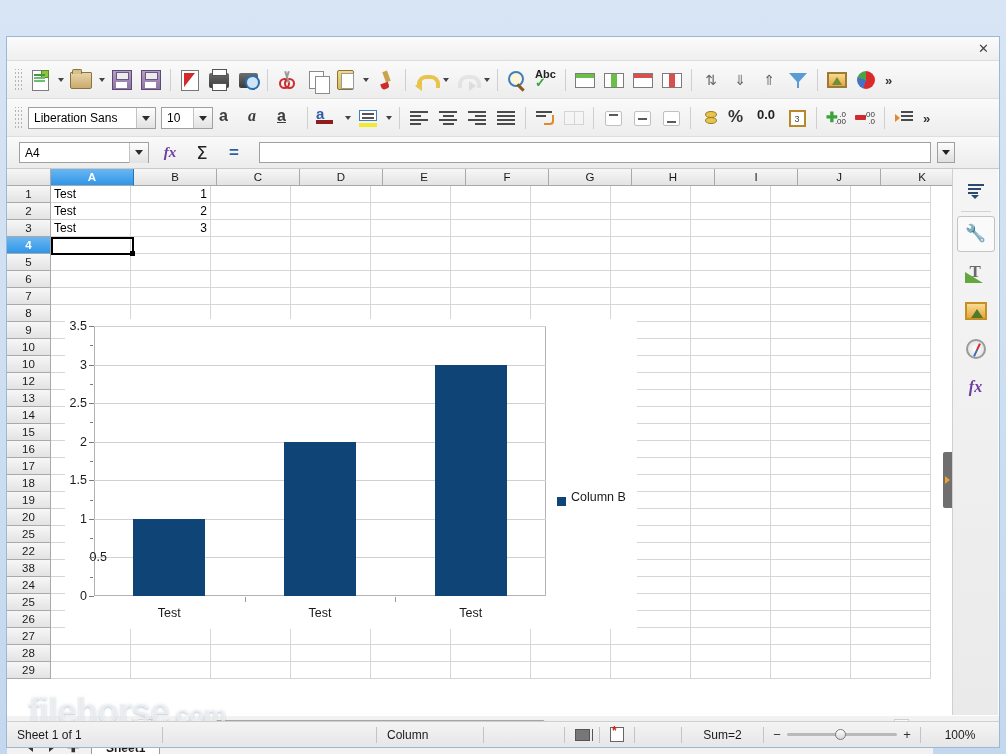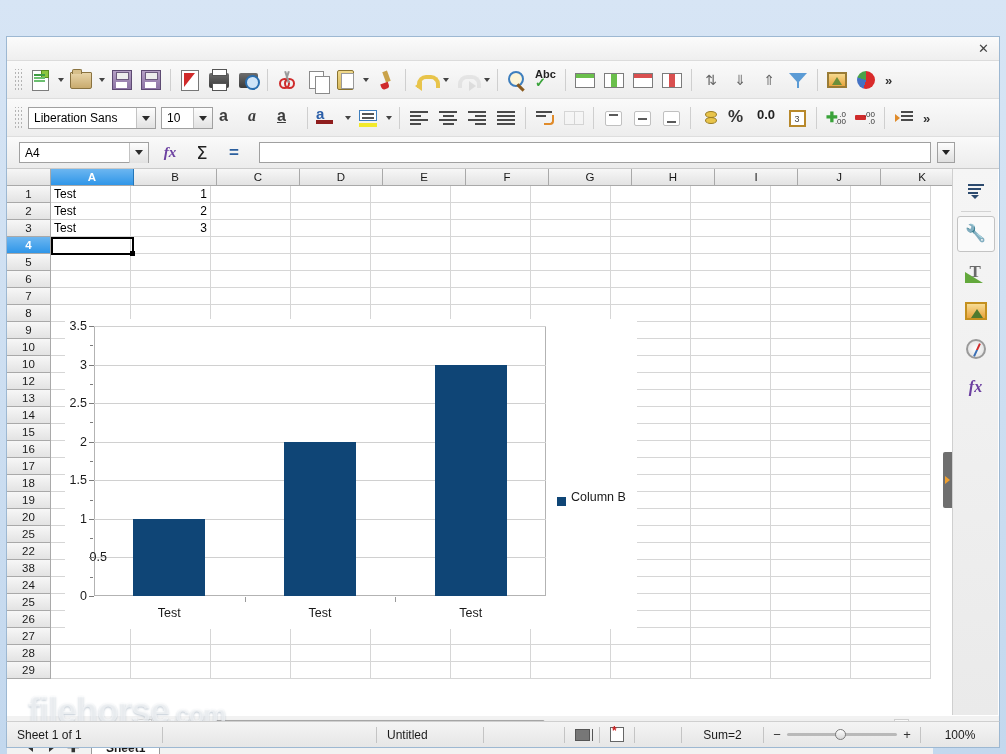--- a/index.html
+++ b/index.html
@@ -1175,21 +1175,21 @@
 
   <div class="watermark">
     <span>filehorse</span><span class="dotcom">.com</span>
   </div>
 
   <div class="statusbar">
     <div class="sb-cell" style="width:135px">Sheet 1 of 1</div>
     <div class="sb-sep"></div>
     <div class="sb-cell" style="width:193px"></div>
     <div class="sb-sep"></div>
-    <div class="sb-cell" style="width:86px">Untitled</div>
+    <div class="sb-cell" style="width:86px">Column</div>
     <div class="sb-sep"></div>
     <div class="sb-cell" style="width:60px"></div>
     <div class="sb-sep"></div>
     <div class="sb-icon" style="width:34px">
         <span class="sel-ic"></span>
       </div>
     <div class="sb-sep"></div>
     <div class="sb-icon" style="width:34px">
         <span class="mod-ic"></span>
       </div>

